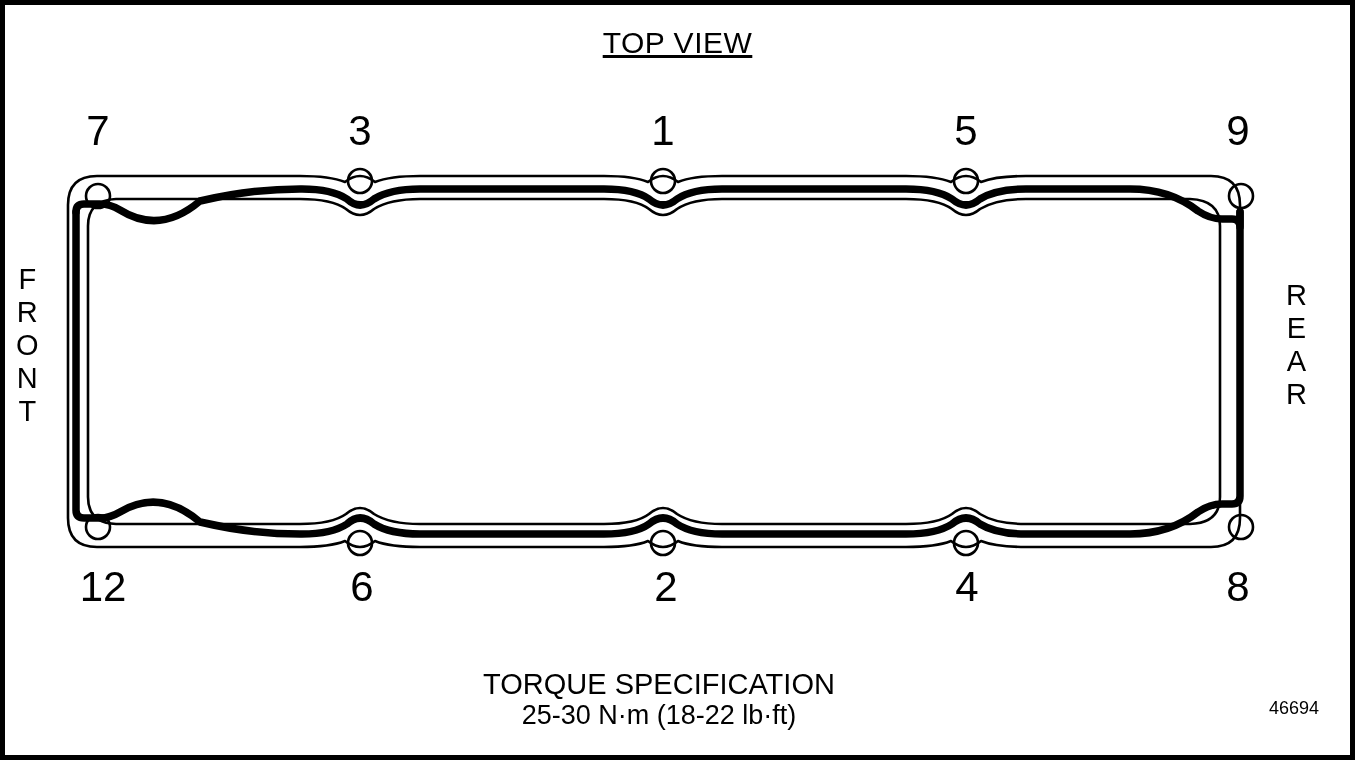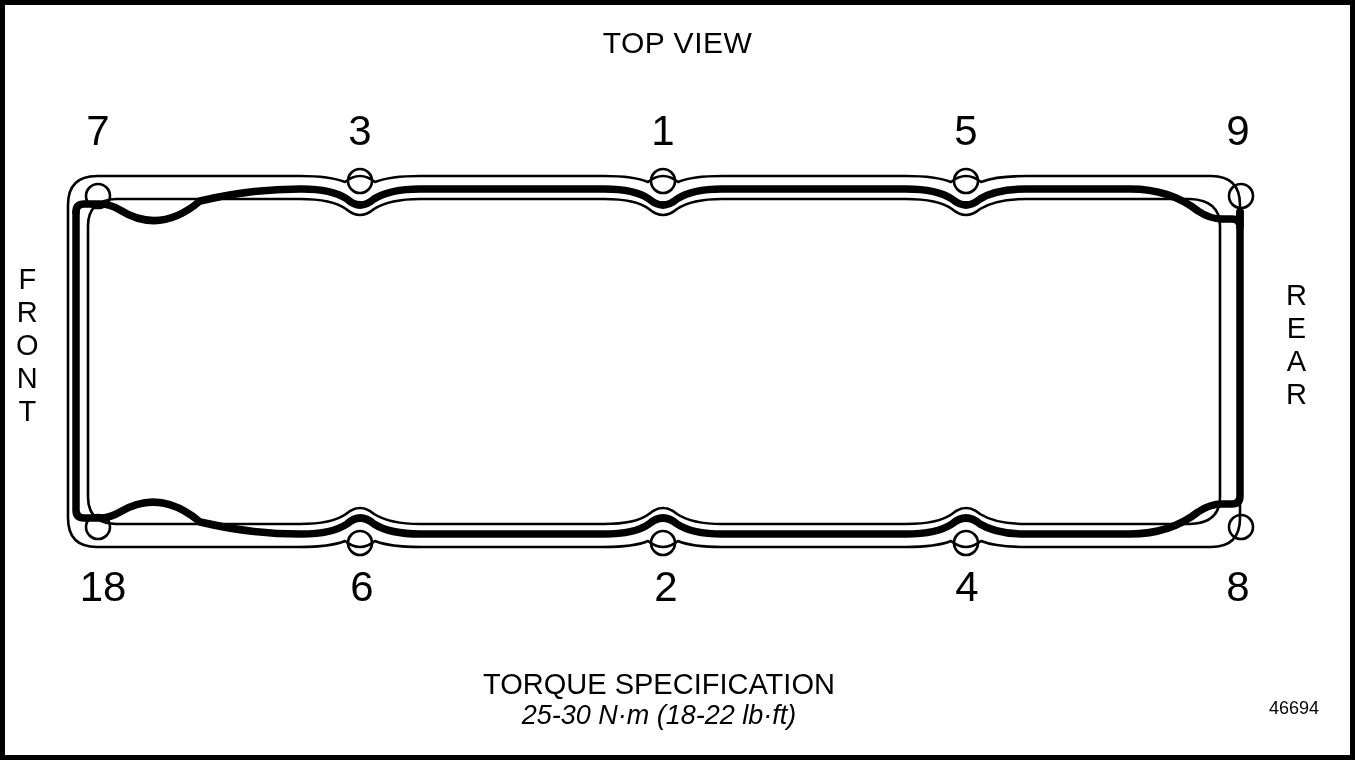--- a/index.html
+++ b/index.html
@@ -30,20 +30,21 @@
   }
   #title {
     position: absolute;
     left: 0;
     top: 26px;
     width: 1355px;
     text-align: center;
     font-size: 30px;
     letter-spacing: 0.5px;
     color: #000000;
+    text-decoration: underline;
   }
   .bolt-label {
     position: absolute;
     font-size: 42px;
     line-height: 42px;
     color: #000000;
     text-align: center;
     transform: translateX(-50%);
     white-space: nowrap;
   }
@@ -76,21 +77,20 @@
     text-align: center;
     color: #000000;
   }
   #spec-title {
     font-size: 29px;
     line-height: 32px;
   }
   #spec-value {
     font-size: 27px;
     line-height: 30px;
-    font-style: italic;
   }
   #ref-number {
     position: absolute;
     right: 36px;
     top: 698px;
     font-size: 18px;
     color: #000000;
   }
 </style>
 </head>
@@ -241,21 +241,21 @@
       <circle cx="1241" cy="527" r="12" stroke-width="2.6"></circle>
     </g>
   </svg>
 
   <div class="bolt-label" style="left:98px;  top:110px;">7</div>
   <div class="bolt-label" style="left:360px; top:110px;">3</div>
   <div class="bolt-label" style="left:663px; top:110px;">1</div>
   <div class="bolt-label" style="left:966px; top:110px;">5</div>
   <div class="bolt-label" style="left:1238px;top:110px;">9</div>
 
-  <div class="bolt-label" style="left:103px; top:566px;">18</div>
+  <div class="bolt-label" style="left:103px; top:566px;">12</div>
   <div class="bolt-label" style="left:362px; top:566px;">6</div>
   <div class="bolt-label" style="left:666px; top:566px;">2</div>
   <div class="bolt-label" style="left:967px; top:566px;">4</div>
   <div class="bolt-label" style="left:1238px;top:566px;">8</div>
 
   <div class="side-label" id="front-label">
     <span>F</span>
     <span>R</span>
     <span>O</span>
     <span>N</span>

